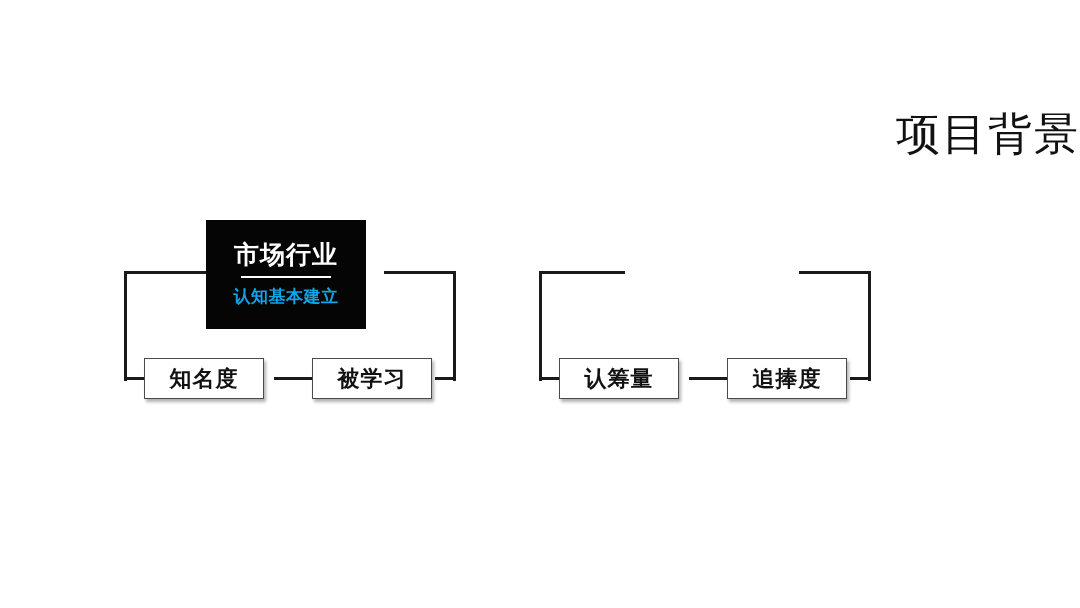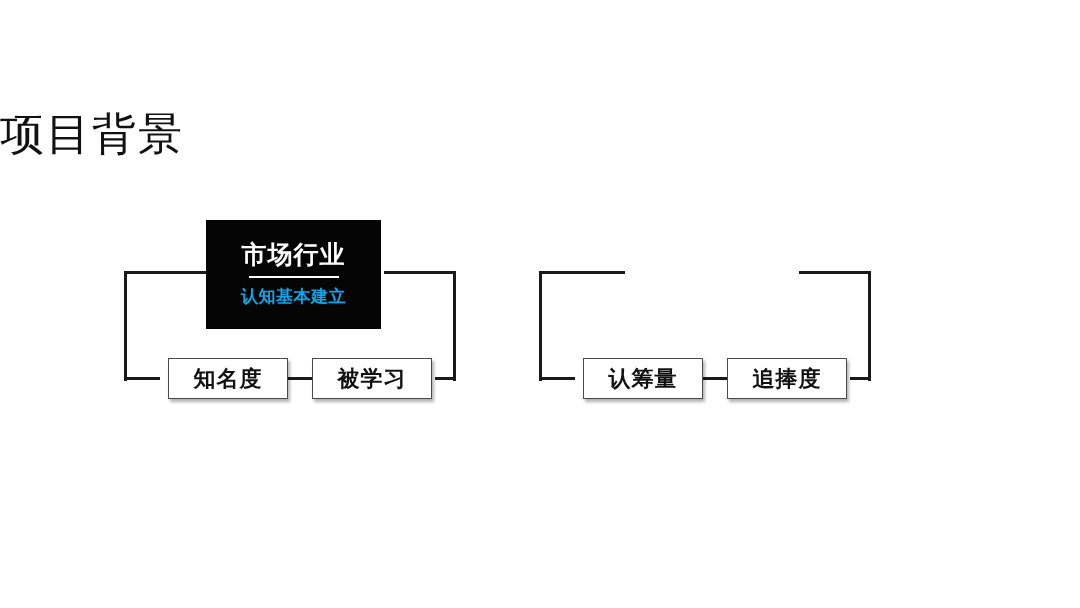--- a/index.html
+++ b/index.html
@@ -21,21 +21,21 @@
     inset: 0;
     background: #ffffff;
   }
 
   
   .slide-title {
     position: absolute;
     left: 0;
     right: 0;
     top: 106px;
-    text-align: left;
+    text-align: right;
     font-size: 44px;
     line-height: 56px;
     font-weight: 400;
     letter-spacing: 2px;
     color: #111111;
     white-space: nowrap;
   }
 
   
   .group {
@@ -79,21 +79,21 @@
   }
   .rail-bottom-left  { left: 14px;  width: 36px; }
   .rail-bottom-mid   { left: 164px; width: 48px; }
   .rail-bottom-right { left: 325px; width: 21px; }
 
   
   .card-dark {
     position: absolute;
     left: 96px;
     top: 220px;
-    width: 175px;
+    width: 160px;
     height: 109px;
     background: #050505;
     display: flex;
     flex-direction: column;
     align-items: center;
     justify-content: center;
     box-sizing: border-box;
     padding: 6px 12px 8px;
   }
   .card-dark-title {
@@ -135,21 +135,21 @@
     z-index: 3;
   }
   .chip-label {
     font-size: 22px;
     line-height: 26px;
     font-weight: 700;
     color: #111111;
     letter-spacing: 1px;
     white-space: nowrap;
   }
-  .chip.slot-a { left: 58px; }
+  .chip.slot-a { left: 34px; }
   .chip.slot-b { left: 202px; }
 </style>
 </head>
 <body>
 
 <div class="slide">
 
   <div class="slide-title">项目背景</div>
 
   <div class="group left">

